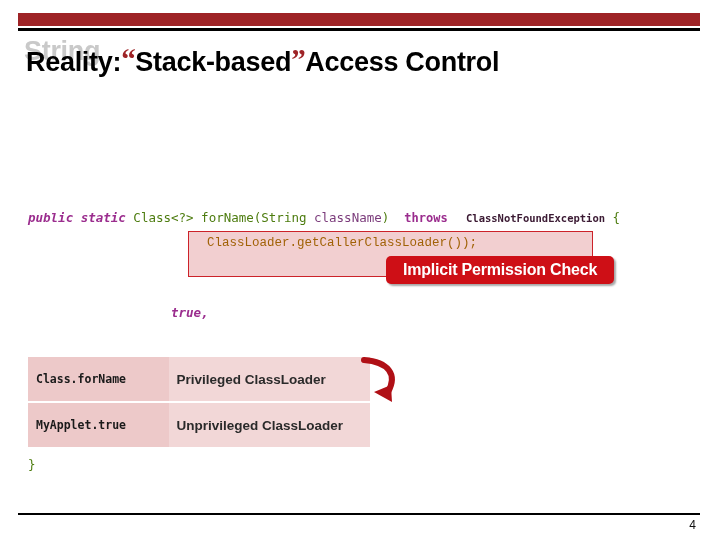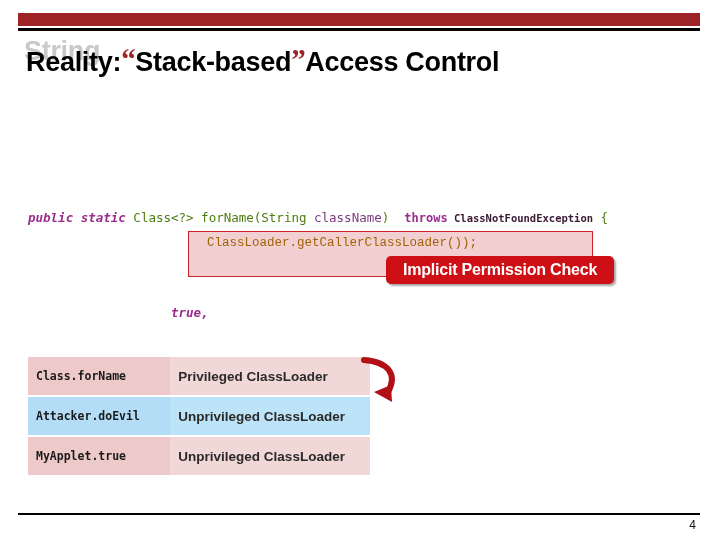--- a/index.html
+++ b/index.html
@@ -78,21 +78,21 @@
     width: 660px;
     font-family: "DejaVu Sans Mono", monospace;
     font-size: 12.5px;
     line-height: 19px;
     color: #1a1a1a;
     white-space: pre;
   }
   .code-line { height: 19px; white-space: pre; }
   .kw { color: #9B2D8E; font-weight: bold; font-style: italic; }
   .kw-small { color: #9B2D8E; font-weight: bold; font-size: 12px; }
-  .cls-small { color: #3B1A33; font-weight: bold; font-size: 10.5px; }
+  .cls-small { color: #3B1A33; font-weight: bold; font-size: 10.5px; padding-left: 12px; }
   .ident { color: #7B3B7B; margin-top: 8px; }
   .plain { color: #4d7c0f; }
 
   
   #highlight-box {
     position: absolute;
     left: 188px;
     top: 231px;
     width: 405px;
     height: 46px;
@@ -136,22 +136,22 @@
   
   #stack-table {
     position: absolute;
     left: 28px;
     top: 355px;
     width: 342px;
     border-collapse: separate;
     border-spacing: 0px 2px;
   }
   #stack-table td {
-    height: 38px;
-    padding: 0 8px;
+    height: 28px;
+    padding: 8px 8px;
     vertical-align: middle;
     white-space: nowrap;
   }
   td.col-method {
     width: 140px;
     font-family: "DejaVu Sans Mono", monospace;
     font-size: 11.5px;
     font-weight: bold;
     color: #1a1a1a;
   }
@@ -220,24 +220,20 @@
 
 <div id="callout-implicit">
   <span>Implicit Permission Check</span>
 </div>
 
 <table id="stack-table">
   <tbody>
     <tr class="row-pink">
       <td class="col-method">Class.forName</td>
       <td class="col-loader">Privileged ClassLoader</td>
-    </tr>
-    <tr class="row-blue">
-      <td class="col-method">Attacker.doEvil</td>
-      <td class="col-loader">Unprivileged ClassLoader</td>
     </tr>
     <tr class="row-pink">
       <td class="col-method">MyApplet.true</td>
       <td class="col-loader">Unprivileged ClassLoader</td>
     </tr>
   </tbody>
 </table>
 
 <svg id="stack-arrow" viewBox="0 0 52 64">
   <path d="M 6 8 C 30 10, 40 22, 30 40" stroke="#B01016" stroke-width="6" fill="none" stroke-linecap="round"></path>

